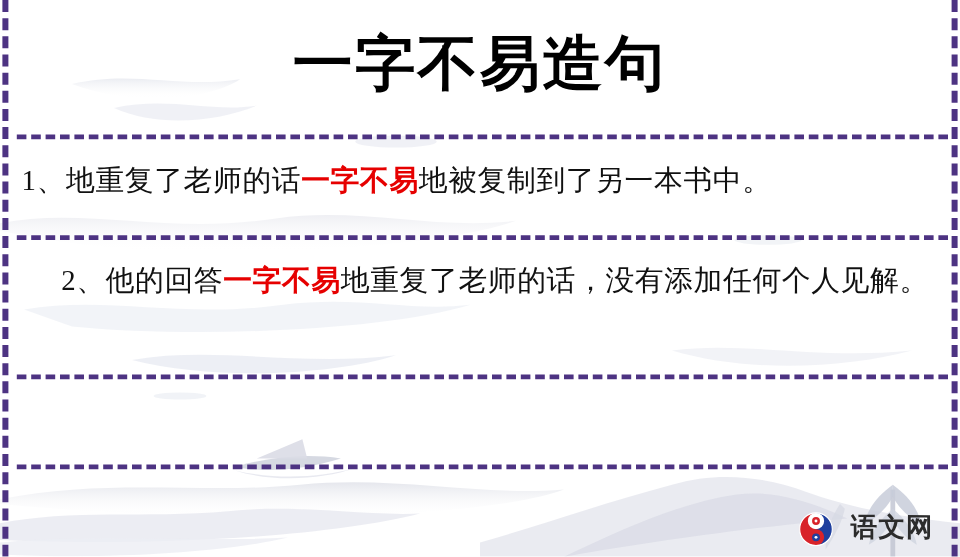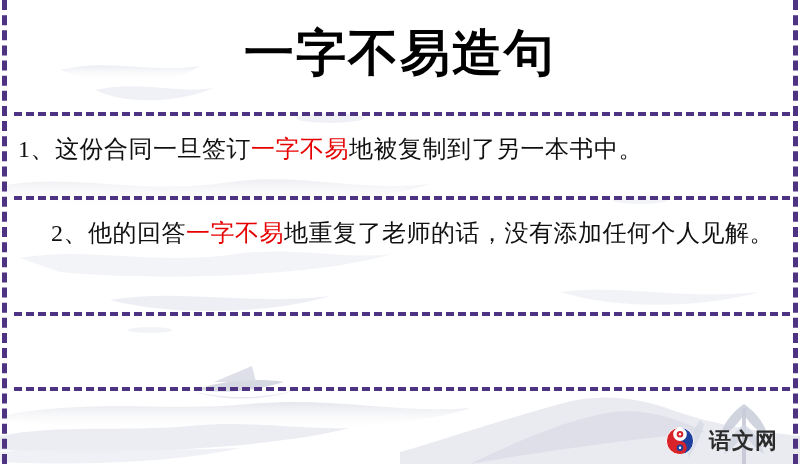--- a/index.html
+++ b/index.html
@@ -70,21 +70,21 @@
     right: 26px;
     font-family: "Liberation Serif", "DejaVu Serif", serif;
     font-size: 24px;
     line-height: 43px;
     color: #111111;
     letter-spacing: 0.5px;
     z-index: 4;
   }
   .sentence .hl {
     color: #e60000;
-    font-weight: 400;
+    font-weight: 700;
     font-family: "DejaVu Serif", "Liberation Serif", serif;
   }
 
   
   #logo {
     position: absolute;
     right: 22px;
     bottom: 8px;
     display: flex;
     align-items: center;
@@ -163,21 +163,21 @@
   <div class="v-rule right"></div>
 
   <div class="h-rule" style="top:112px;"></div>
   <div class="h-rule" style="top:196px;"></div>
   <div class="h-rule" style="top:312px;"></div>
   <div class="h-rule" style="top:387px;"></div>
 
   <div id="title">一字不易造句</div>
 
   <div class="sentence" style="top:128px;">
-    <span>1、</span><span>这份合同一旦签订</span><span class="hl">一字不易</span><span>地被复制到了另一本书中。</span>
+    <span>1、</span><span>地重复了老师的话</span><span class="hl">一字不易</span><span>地被复制到了另一本书中。</span>
   </div>
 
   <div class="sentence" style="top:212px;text-align:right;">
     <span>2、</span><span>他的回答</span><span class="hl">一字不易</span><span>地重复了老师的话，没有添加任何个人见解。</span>
   </div>
 
 
   <div id="logo">
     <svg id="logo-mark" viewBox="0 0 64 64">
       <circle cx="32" cy="32" r="29" fill="#ffffff"></circle>

